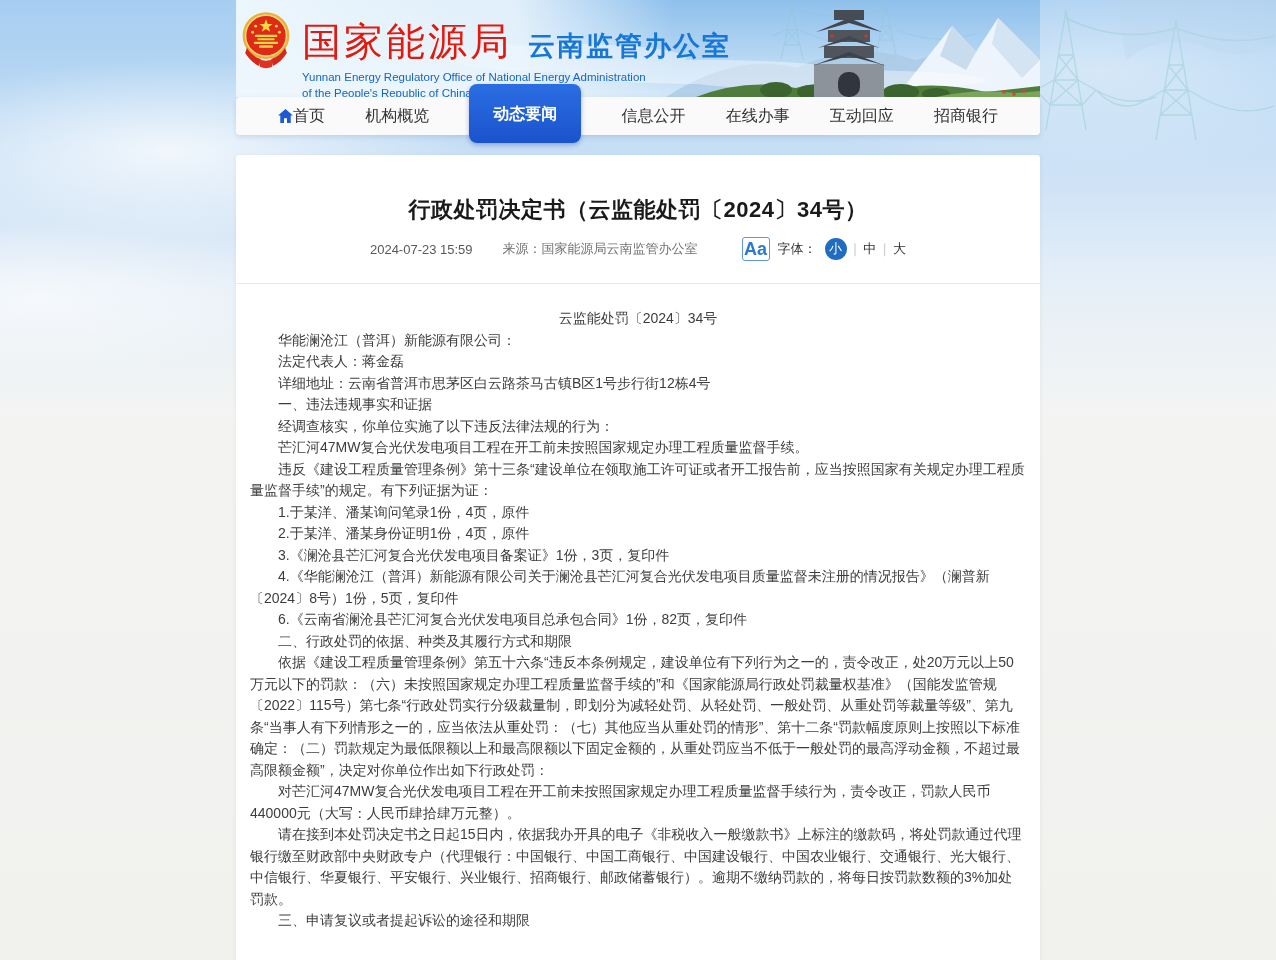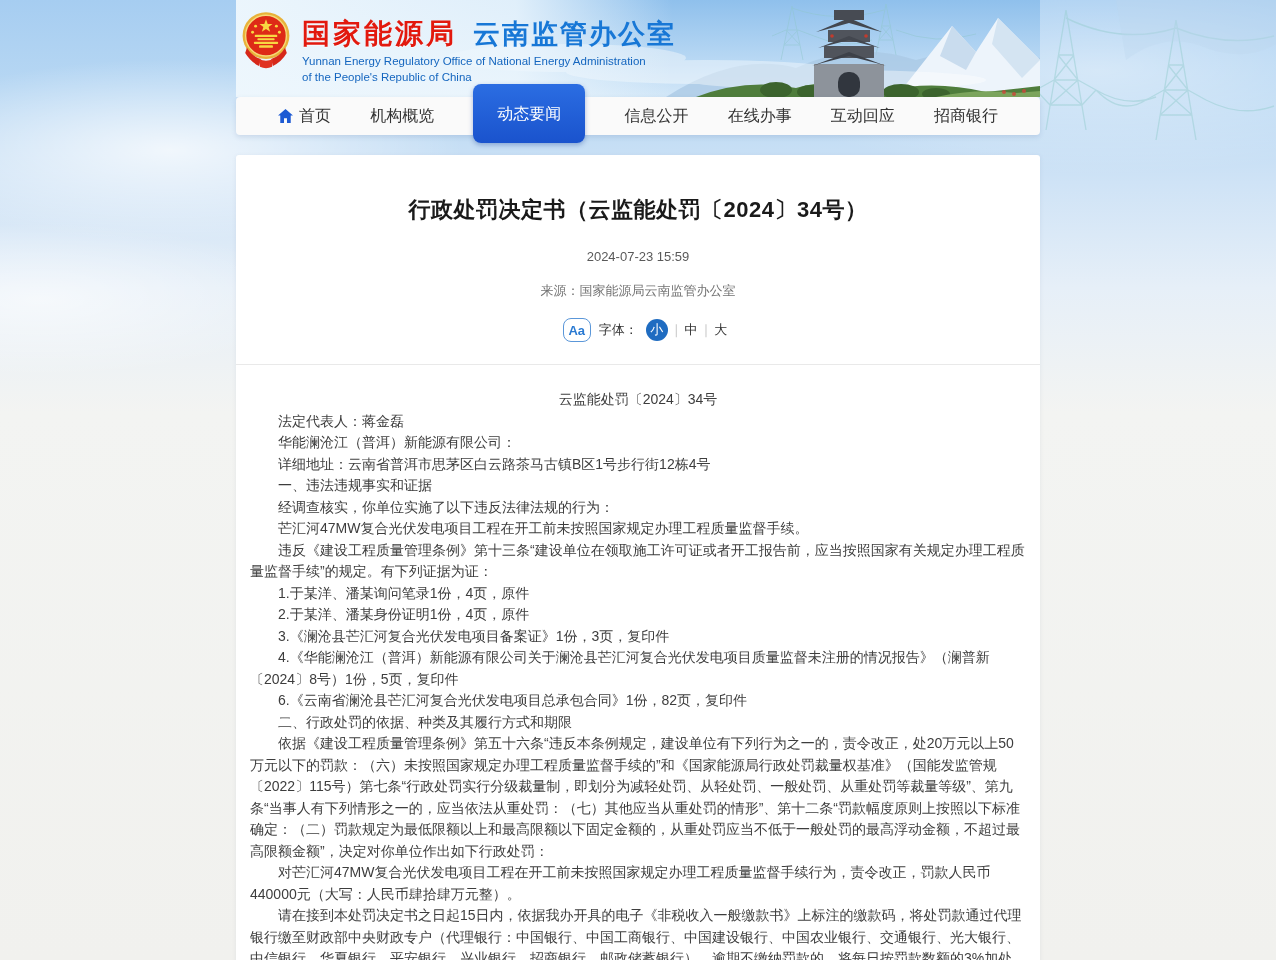--- a/index.html
+++ b/index.html
@@ -18,62 +18,62 @@
   .bg-deco{position:absolute;top:0;right:0;}
   .col{position:relative;width:804px;margin:0 auto;}
 
   
   .banner{position:relative;width:804px;height:97px;}
   .banner-art{position:absolute;left:0;top:0;}
   .brand{position:absolute;left:0;top:0;width:100%;height:100%;}
   .emblem{position:absolute;left:4px;top:11px;}
   .brand-text{position:absolute;left:66px;top:15px;white-space:nowrap;}
   .brand-row{display:flex;align-items:baseline;}
-  .cn-red{font-size:28px;font-weight:bold;color:#e2190e;letter-spacing:3px;text-shadow:0 1px 0 rgba(255,255,255,.6);}
+  .cn-red{font-size:39px;font-weight:normal;color:#e2190e;letter-spacing:3px;text-shadow:0 1px 0 rgba(255,255,255,.6);}
   .cn-blue{font-size:27px;font-weight:bold;color:#1777d6;letter-spacing:2px;margin-left:16px;}
   .en-line{font-size:11.5px;font-weight:normal;color:#1566bf;line-height:1.3;margin-top:1px;}
   .en-line:first-of-type{margin-top:5px;}
 
   
   .nav{
     position:relative;display:flex;align-items:center;justify-content:space-between;
     height:38px;padding:0 42px;background:#fafafa;border-radius:4px;
     box-shadow:0 2px 5px rgba(60,90,140,.15);
   }
   .nav-item{
-    display:flex;align-items:center;gap:6px;font-size:16px;color:#333;cursor:pointer;
+    display:flex;align-items:center;font-size:16px;color:#333;cursor:pointer;
     text-decoration:none;line-height:38px;
   }
   .nav-item.active{
     background:linear-gradient(180deg,#2b6de2,#1a53cd);
     color:#fff;border-radius:8px;height:27px;line-height:43px;
-    margin-top:-5px;padding:16px 24px;box-shadow:0 2px 5px rgba(20,60,150,.35);
+    margin-top:-5px;padding:16px 24px;box-shadow:0 2px 5px rgba(20,60,150,.35);font-weight:bold;
   }
   .home-ico{display:inline-flex;align-items:center;}
 
   
   .card{
     margin-top:20px;background:#fff;min-height:805px;border-radius:3px;
     padding:28px 14px 40px 14px;box-sizing:border-box;
     box-shadow:0 1px 4px rgba(80,100,130,.10);
   }
   .card h1{
     margin:12px 0 0 0;font-size:22px;line-height:30px;color:#1a1a1a;
     text-align:center;font-weight:bold;letter-spacing:.5px;
   }
   .meta{
-    margin-top:24px;display:flex;align-items:center;justify-content:center;
-    font-size:13px;color:#595959;gap:18px;flex-direction:column;
+    margin-top:12px;display:flex;align-items:center;justify-content:center;
+    font-size:13px;color:#595959;gap:30px;
   }
   .meta .src{color:#737373;}
   .font-controls{display:flex;align-items:center;gap:8px;margin-left:14px;}
   .aa{
     display:inline-flex;align-items:center;justify-content:center;
-    width:26px;height:22px;border:1px solid #5b97d9;border-radius:8px;
-    color:#2a7ad2;font-weight:bold;font-size:13px;background:#fff;cursor:pointer;
+    width:26px;height:22px;border:1px solid #5b97d9;border-radius:3px;
+    color:#2a7ad2;font-weight:bold;font-size:18px;background:#fff;cursor:pointer;
   }
   .fc-label{color:#333;}
   .fopt{color:#333;cursor:pointer;font-size:13px;}
   .fopt.sel{
     display:inline-flex;align-items:center;justify-content:center;
     width:22px;height:22px;border-radius:50%;background:#1f6cc1;color:#fff;
   }
   .sep{color:#bbb;margin:0 2px;}
   .divider{height:1px;background:#e9e9e9;margin:22px -14px 0 -14px;}
 
@@ -232,22 +232,22 @@
           <span class="aa">Aa</span>
           <span class="fc-label">字体：</span>
           <span id="font-options"><span class="fopt sel">小</span><span class="sep">｜</span><span class="fopt">中</span><span class="sep">｜</span><span class="fopt">大</span></span>
         </span>
       </div>
 
       <div class="divider"></div>
 
       <article class="article" id="article-body">
           <p class="center">云监能处罚〔2024〕34号</p>
+          <p class="indent">华能澜沧江（普洱）新能源有限公司：</p>
           <p class="indent">法定代表人：蒋金磊</p>
-          <p class="indent">华能澜沧江（普洱）新能源有限公司：</p>
           <p class="indent">详细地址：云南省普洱市思茅区白云路茶马古镇B区1号步行街12栋4号</p>
           <p class="indent">一、违法违规事实和证据</p>
           <p class="indent">经调查核实，你单位实施了以下违反法律法规的行为：</p>
           <p class="indent">芒汇河47MW复合光伏发电项目工程在开工前未按照国家规定办理工程质量监督手续。</p>
           <p class="indent">违反《建设工程质量管理条例》第十三条“建设单位在领取施工许可证或者开工报告前，应当按照国家有关规定办理工程质量监督手续”的规定。有下列证据为证：</p>
           <p class="indent">1.于某洋、潘某询问笔录1份，4页，原件</p>
           <p class="indent">2.于某洋、潘某身份证明1份，4页，原件</p>
           <p class="indent">3.《澜沧县芒汇河复合光伏发电项目备案证》1份，3页，复印件</p>
           <p class="indent">4.《华能澜沧江（普洱）新能源有限公司关于澜沧县芒汇河复合光伏发电项目质量监督未注册的情况报告》（澜普新〔2024〕8号）1份，5页，复印件</p>
           <p class="indent">6.《云南省澜沧县芒汇河复合光伏发电项目总承包合同》1份，82页，复印件</p>

